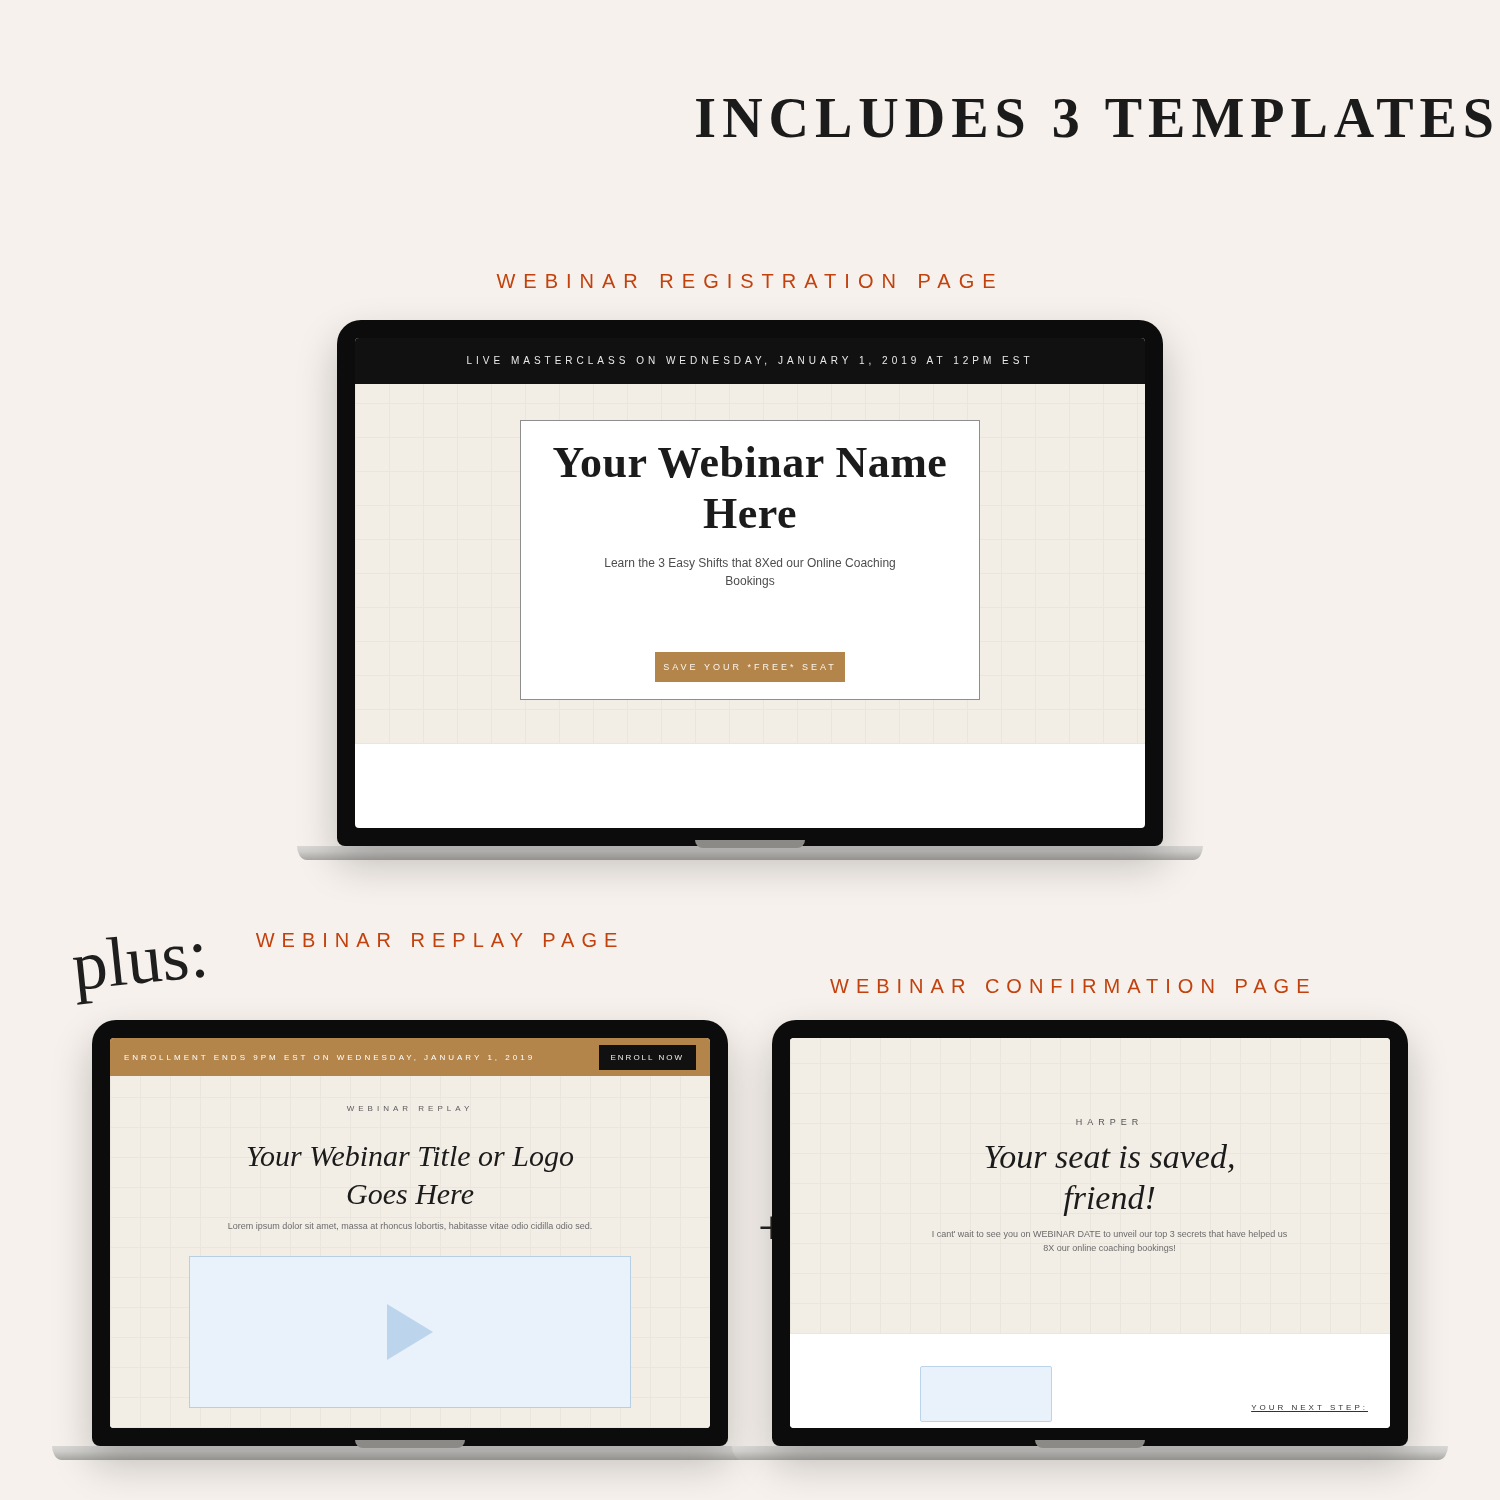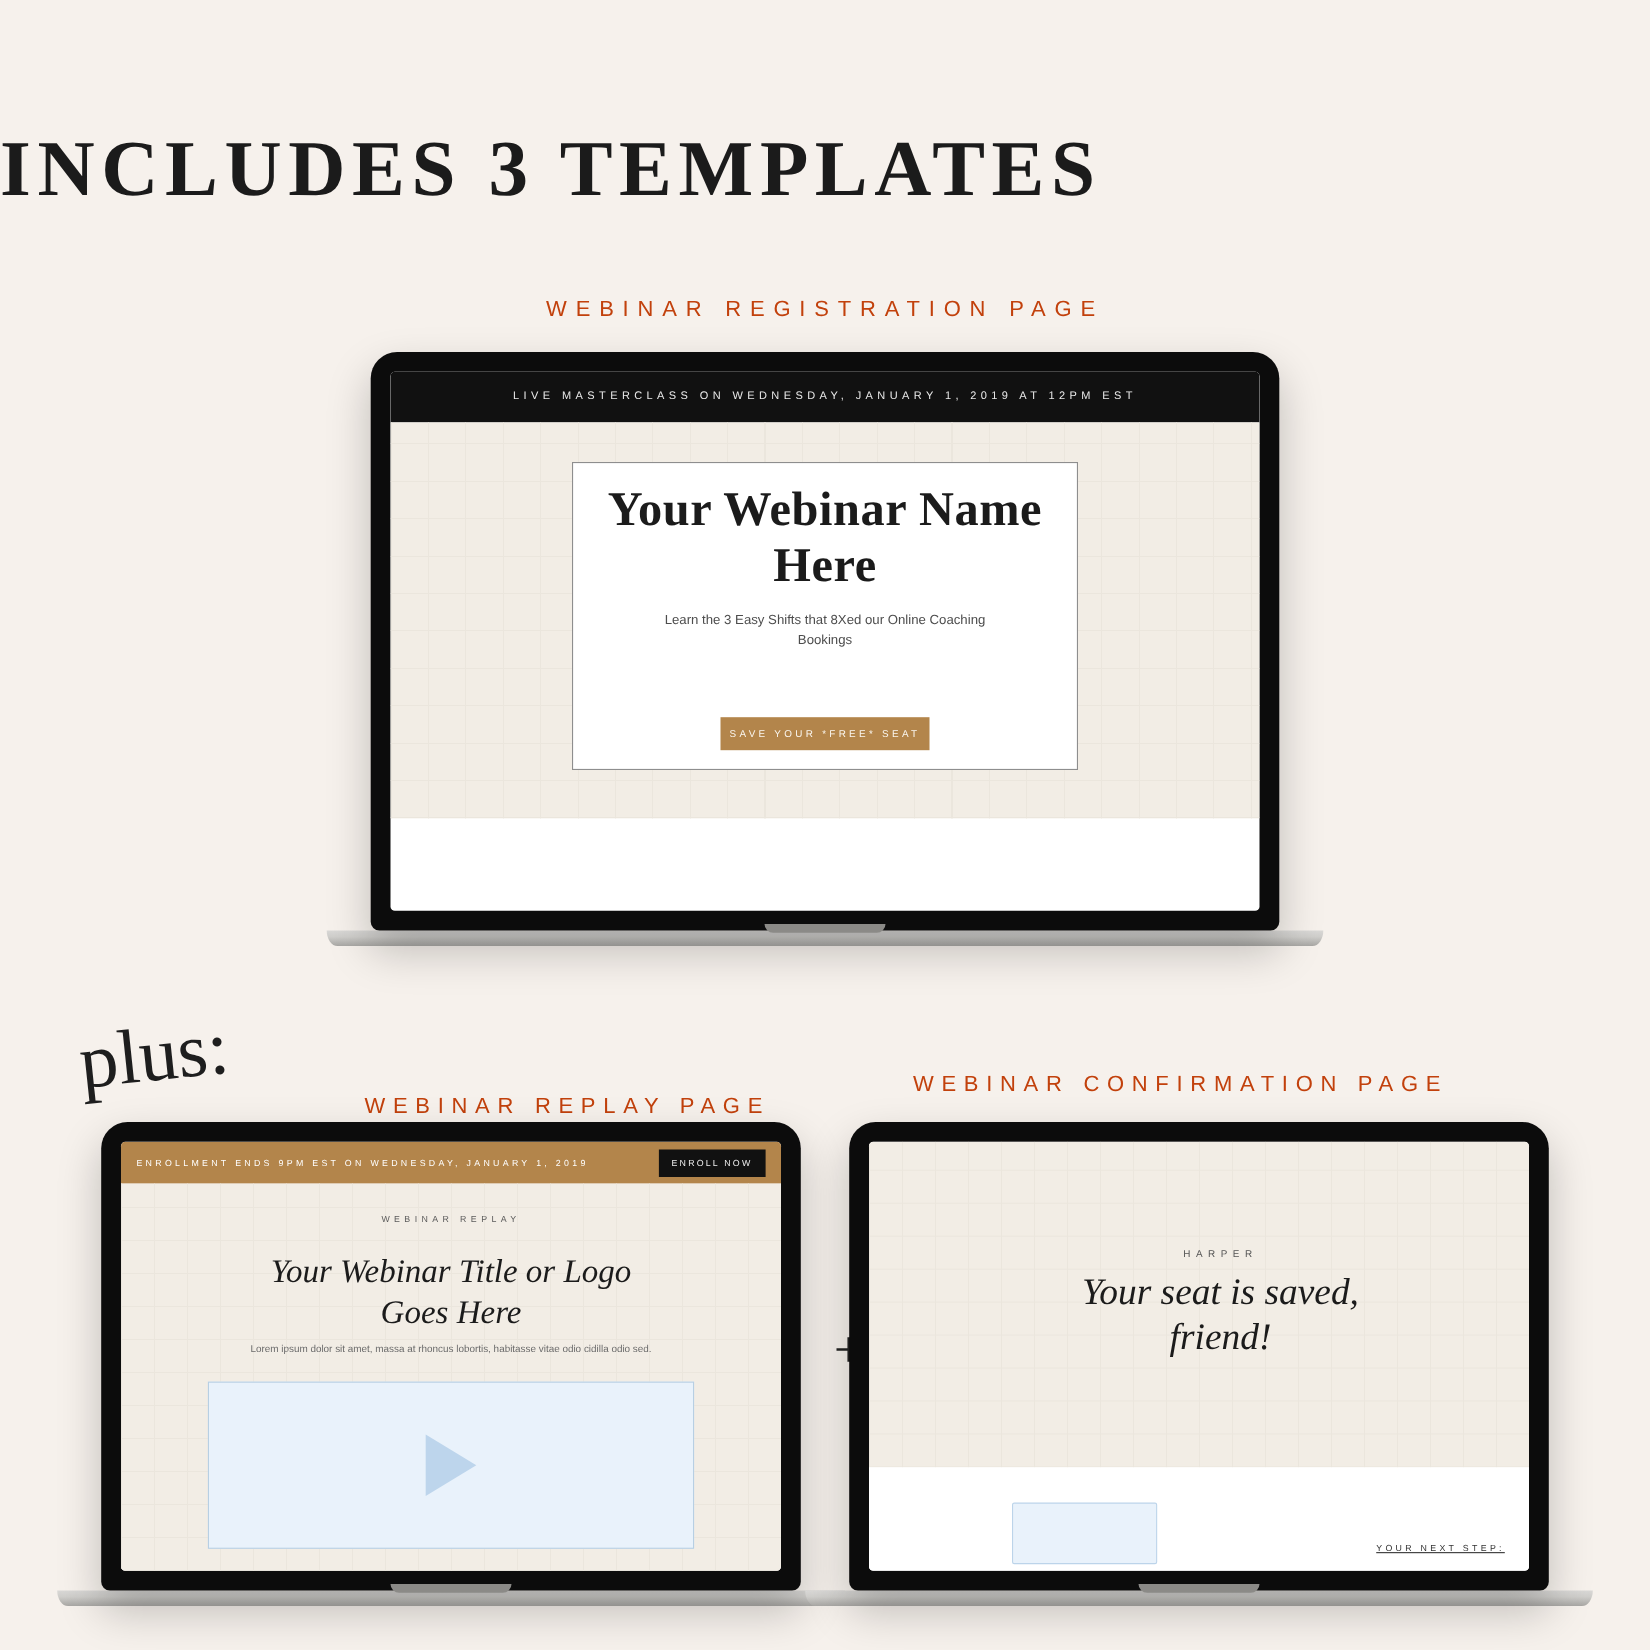--- a/index.html
+++ b/index.html
@@ -14,23 +14,23 @@
   html,body{margin:0;padding:0;}
   body{
     width:1500px;height:1500px;
     background:var(--page-bg);
     font-family:Georgia,"Times New Roman",serif;
     color:var(--ink);
     position:relative;
     overflow:hidden;
   }
   .main-title{
-    position:absolute;top:112px;left:0;right:0;
-    text-align:left;
-    font-size:72px;
+    position:absolute;top:86px;left:0;right:0;
+    text-align:right;
+    font-size:56px;
     letter-spacing:6px;
     font-weight:600;
     font-family:"Times New Roman",Georgia,serif;
   }
   .section-label{
     font-family:"Helvetica Neue",Arial,sans-serif;
     font-size:20px;letter-spacing:8px;
     text-align:center;color:#c2410c;
   }
   .label-a{position:absolute;top:270px;left:0;right:0;}
@@ -102,21 +102,21 @@
 
   
   .plus-script{
     position:absolute;top:920px;left:72px;
     font-size:70px;transform:rotate(-6deg);
     font-family:"Brush Script MT","Segoe Script",cursive;
     color:#1e1e1e;
   }
 
   
-  .label-b{position:absolute;top:995px;left:180px;width:520px;text-align:right;letter-spacing:7px;}
+  .label-b{position:absolute;top:929px;left:180px;width:520px;text-align:center;letter-spacing:7px;}
   .label-c{position:absolute;top:975px;left:830px;width:600px;text-align:left;letter-spacing:7px;}
 
   
   .laptop-b{top:1020px;left:92px;}
   .laptop-b .frame{width:600px;height:390px;}
   .lb-topbar{
     height:38px;background:var(--accent);
     display:flex;justify-content:space-between;align-items:center;
     padding:0 14px;color:#fff;
   }
@@ -259,20 +259,21 @@
 </div>
 
 <div class="plus-mark">+</div>
 
 <div class="laptop laptop-c">
   <div class="frame">
     <div class="screen">
       <div class="lc-body">
         <div class="lc-eyebrow">HARPER</div>
         <div class="lc-title">Your seat is saved, friend!</div>
+        <div class="lc-sub">I cant' wait to see you on WEBINAR DATE to unveil our top 3 secrets that have helped us 8X our online coaching bookings!</div>
       </div>
       <div class="lc-lower">
         <div class="lc-thumb"></div>
         <div class="lc-next">YOUR NEXT STEP:</div>
       </div>
     </div>
     <div class="notch"></div>
   </div>
   <div class="base"></div>
 </div>

